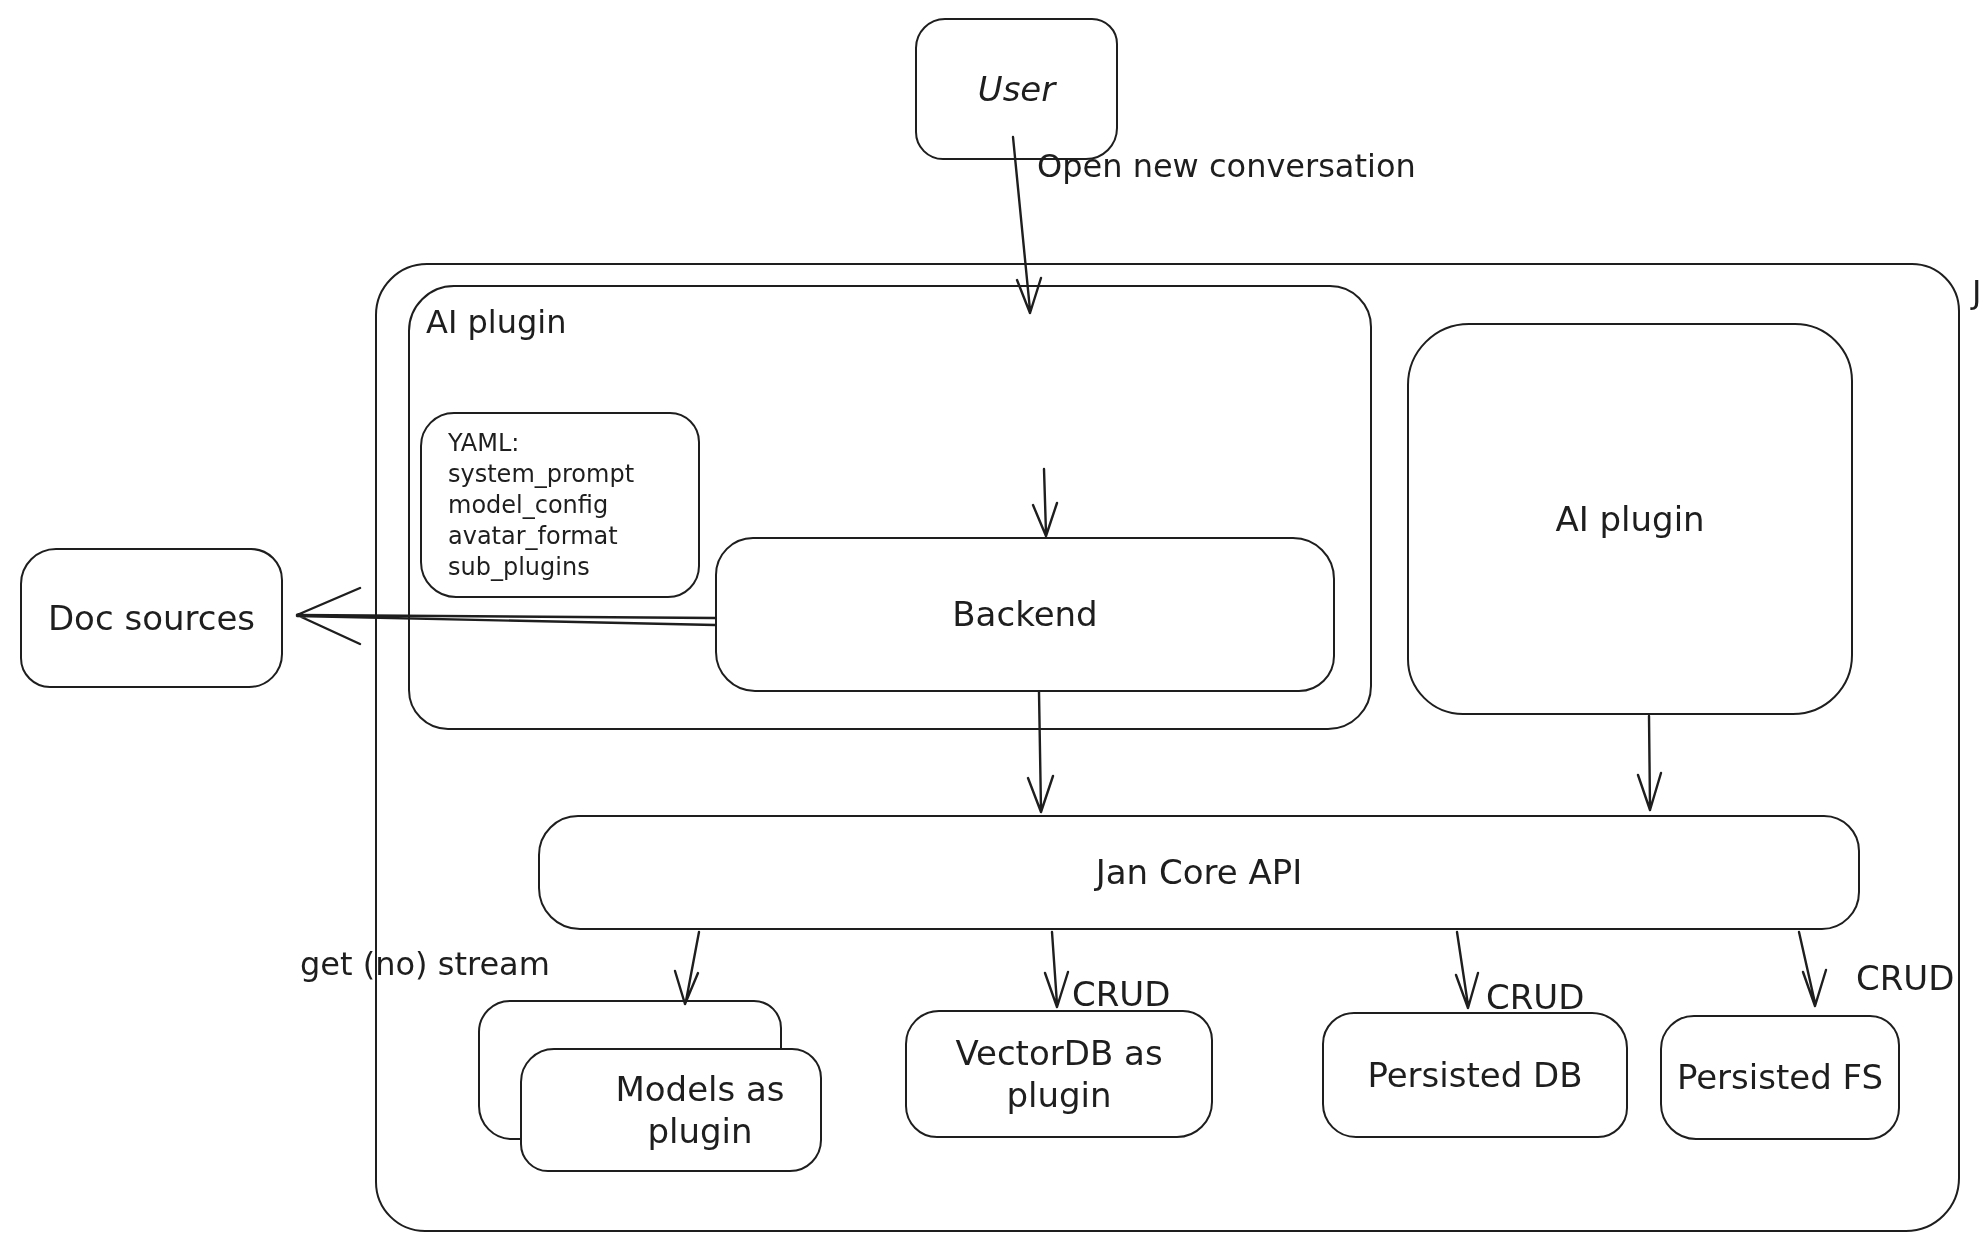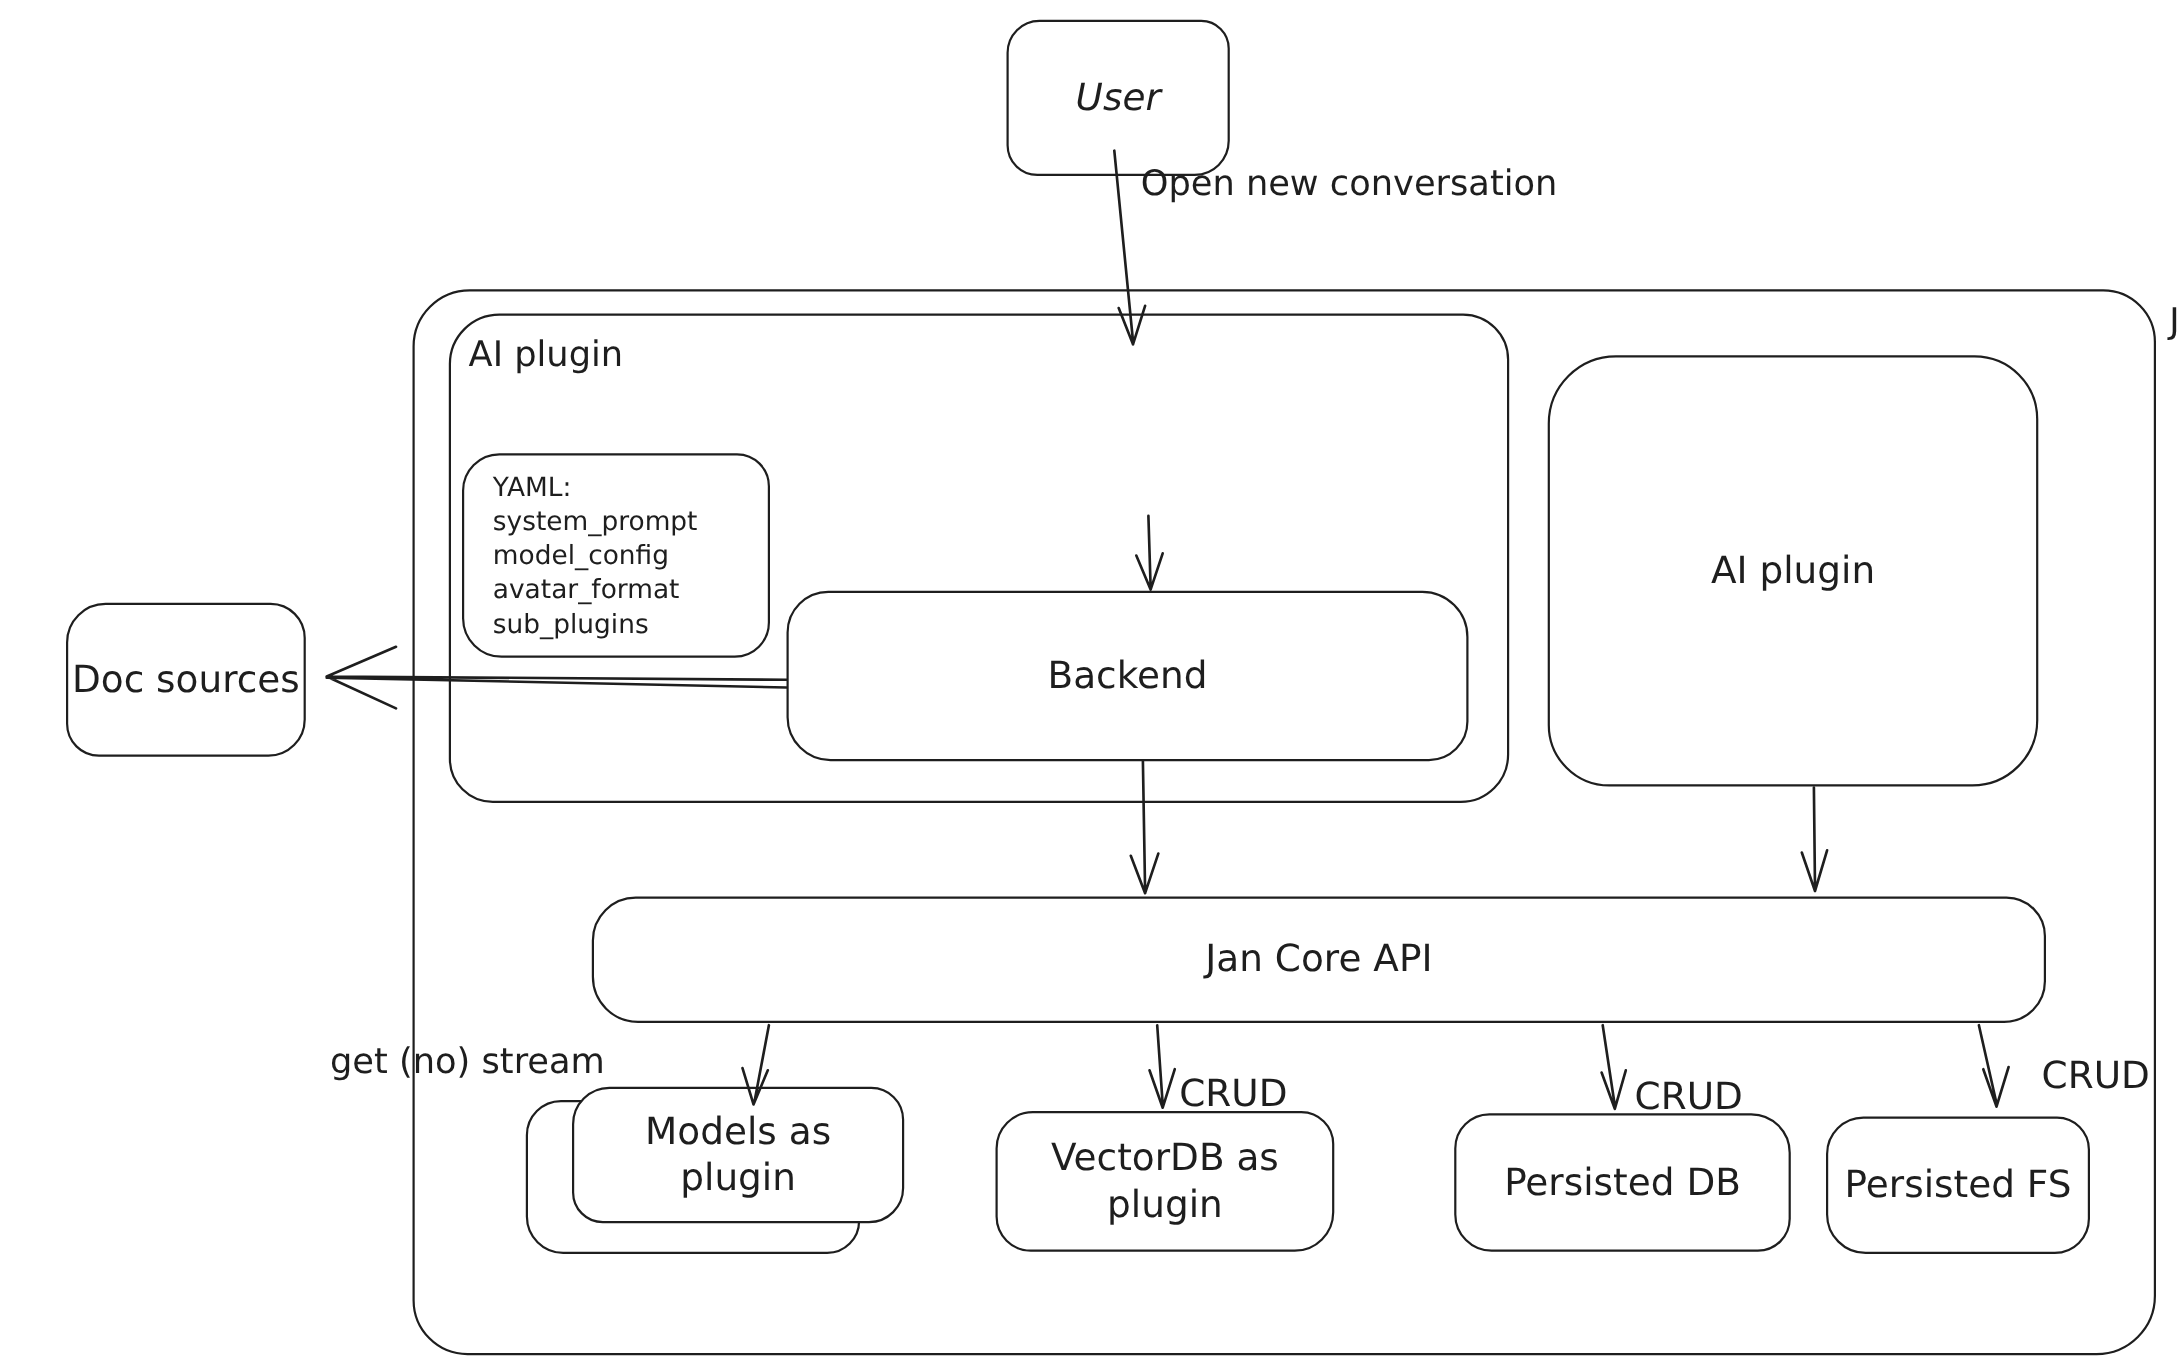--- a/index.html
+++ b/index.html
@@ -76,39 +76,39 @@
       <div>model_config</div>
       <div>avatar_format</div>
       <div>sub_plugins</div>
     </div>
   </div>
 
   <div class="node fs-34" style="left:715px;top:537px;width:620px;height:155px;border-radius:38px 42px 36px 40px;">
     <span class="lbl">Backend</span>
   </div>
 
-  <div class="node fs-34" style="left:20px;top:548px;width:218px;height:140px;border-radius:36px 32px 34px 30px;margin-left:40px;">
+  <div class="node fs-34" style="left:20px;top:548px;width:263px;height:140px;border-radius:36px 32px 34px 30px;">
     <span class="lbl">Doc sources</span>
   </div>
 
   <div class="node fs-34" style="left:1407px;top:323px;width:446px;height:392px;border-radius:62px 58px 60px 56px;">
     <span class="lbl">AI plugin</span>
   </div>
 
   <div class="node fs-34" style="left:538px;top:815px;width:1322px;height:115px;border-radius:40px 36px 38px 42px;">
     <span class="lbl">Jan Core API</span>
   </div>
 
   <div class="floating-label fs-36" style="left:300px;top:944px;">get (no) stream</div>
   <div class="floating-label fs-34" style="left:1072px;top:972px;">CRUD</div>
   <div class="floating-label fs-34" style="left:1486px;top:975px;">CRUD</div>
   <div class="floating-label fs-34" style="left:1856px;top:956px;">CRUD</div>
 
   <div class="node" style="left:478px;top:1000px;width:304px;height:140px;border-radius:32px 28px 30px 34px;"></div>
-  <div class="node fs-34" style="left:520px;top:988px;width:302px;height:124px;border-radius:34px 30px 32px 28px;">
+  <div class="node fs-34" style="left:520px;top:1048px;width:302px;height:124px;border-radius:34px 30px 32px 28px;justify-content:flex-end;">
     <span class="lbl" style="width:240px;">Models as plugin</span>
   </div>
 
   <div class="node fs-34" style="left:905px;top:1010px;width:308px;height:128px;border-radius:34px 30px 36px 32px;">
     <span class="lbl" style="width:250px;">VectorDB as plugin</span>
   </div>
 
   <div class="node fs-34" style="left:1322px;top:1012px;width:306px;height:126px;border-radius:32px 36px 30px 34px;">
     <span class="lbl">Persisted DB</span>
   </div>

